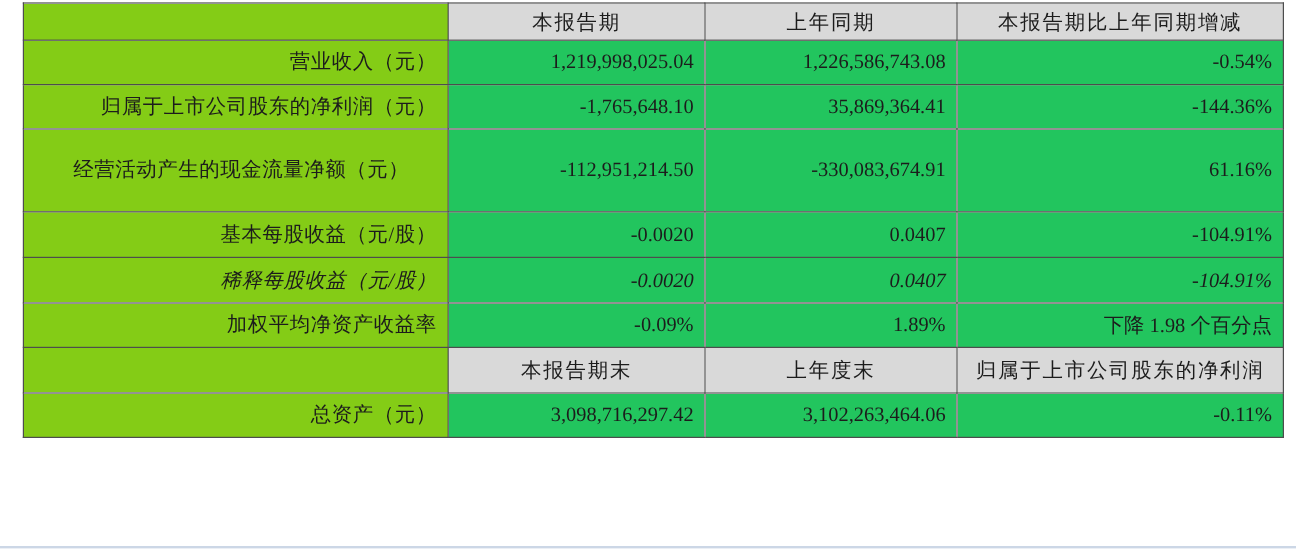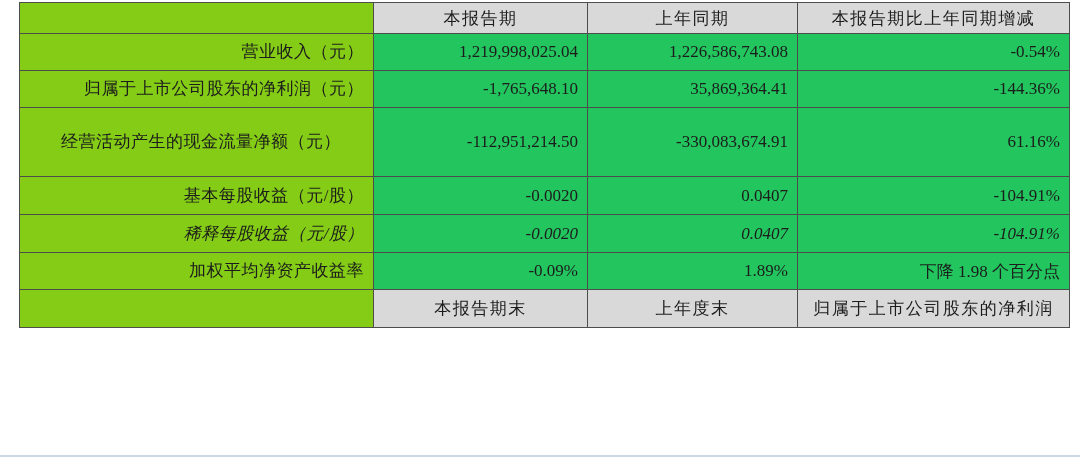--- a/index.html
+++ b/index.html
@@ -137,18 +137,24 @@
         <td class="val">下降 1.98 个百分点</td>
       </tr>
 
       <tr>
         <td class="lbl"></td>
         <td class="hdr">本报告期末</td>
         <td class="hdr">上年度末</td>
         <td class="hdr">归属于上市公司股东的净利润</td>
       </tr>
 
+      <tr>
+        <td class="lbl">总资产（元）</td>
+        <td class="val">3,098,716,297.42</td>
+        <td class="val">3,102,263,464.06</td>
+        <td class="val">-0.11%</td>
+      </tr>
 
     </tbody>
   </table>
 
   <div class="bottom-divider"></div>
 </div>
 
 </body></html>

